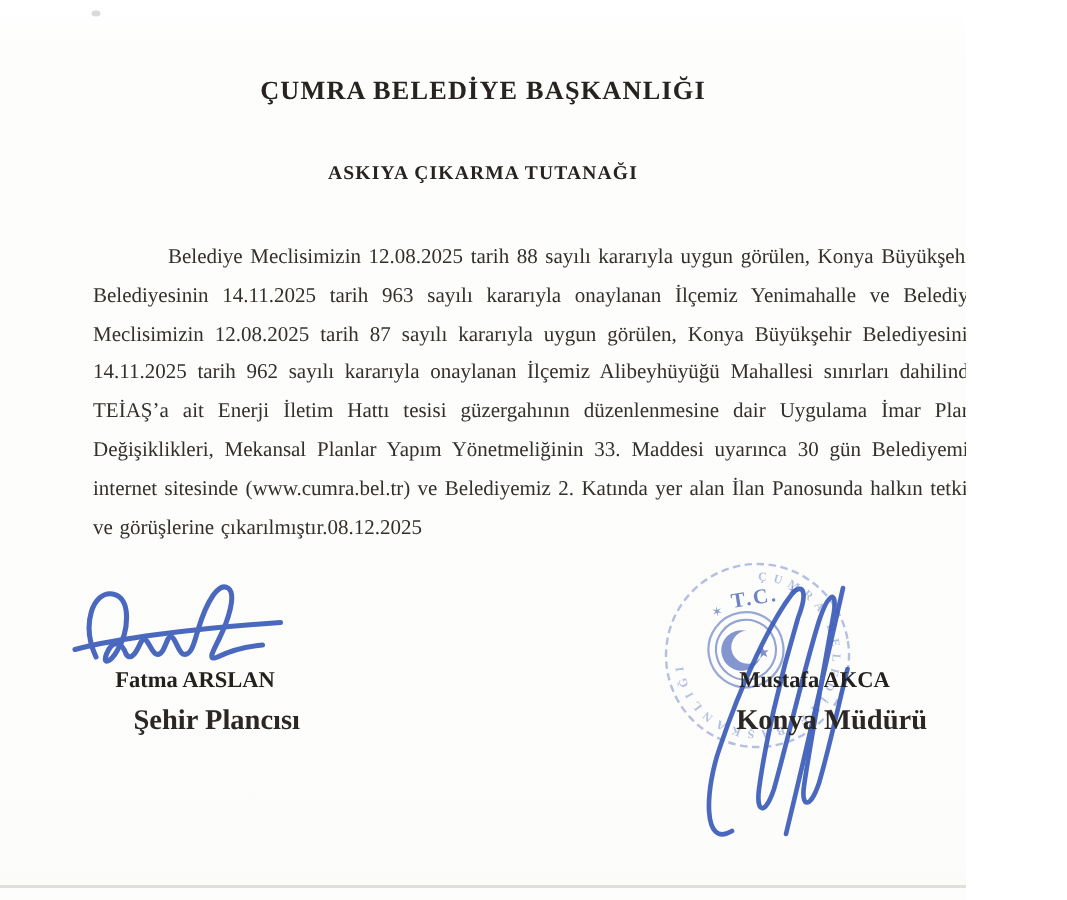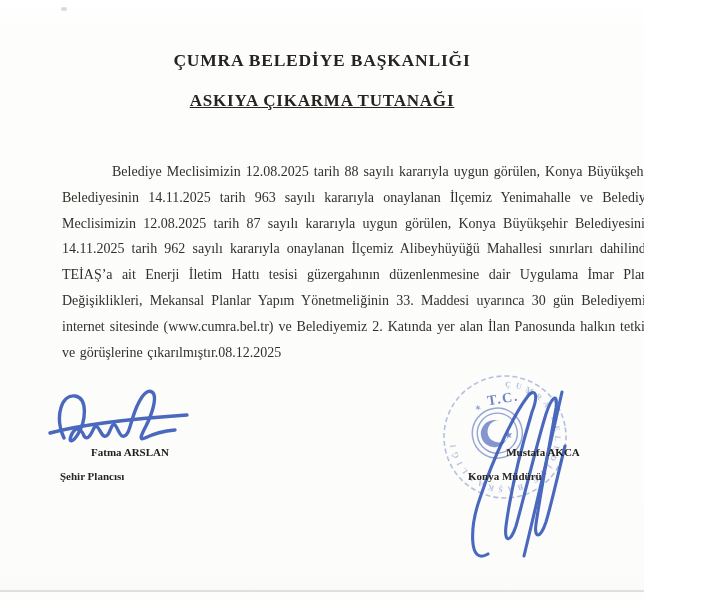--- a/index.html
+++ b/index.html
@@ -33,59 +33,58 @@
     text-align: center;
     font-size: 17.5px;
     font-weight: bold;
     letter-spacing: 0.8px;
     color: #262320;
   }
   .title-2 {
     position: absolute;
     left: 0; right: 0;
     top: 91px;
-    margin: 0;
+    margin: 16px;
     text-align: center;
-    font-size: 17px;
+    font-size: 13px;
     font-weight: bold;
     letter-spacing: 0.8px;
     color: #262320;
-    text-decoration: underline;
   }
   .body-par {
     position: absolute;
     left: 62px;
     width: 590px;
     top: 159px;
     margin: 0;
     font-size: 14px;
     line-height: 25.8px;
     text-align: justify;
     text-indent: 50px;
     color: #33302c;
     word-spacing: 1px;
   }
   .sig-block-name {
     position: absolute;
     margin: 0;
     font-weight: bold;
-    font-size: 11px;
+    font-size: 15px;
     color: #23201d;
     white-space: nowrap;
     text-align: center;
     font-family: Liberation Serif, serif;
   }
   .sig-block-role {
     position: absolute;
     margin: 0;
     font-weight: bold;
-    font-size: 11px;
+    font-size: 19px;
     color: #2a2724;
     white-space: nowrap;
-    text-align: left;
+    text-align: right;
   }
   .name-left  { left: 60px;  top: 446px; width: 140px; }
   .role-left  { left: 60px;  top: 470px; width: 140px; }
   .name-right { left: 468px; top: 446px; width: 150px; }
   .role-right { left: 468px; top: 470px; width: 150px; }
 
   .sig-left {
     position: absolute;
     left: 46px; top: 386px;
     width: 152px; height: 78px;

